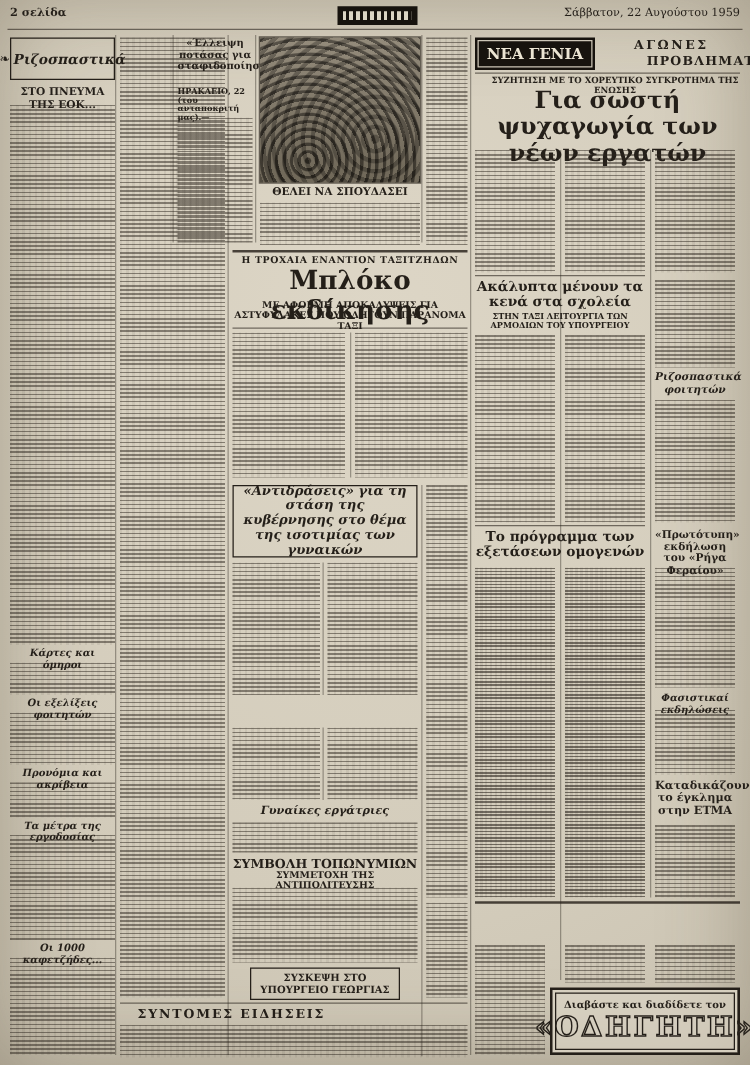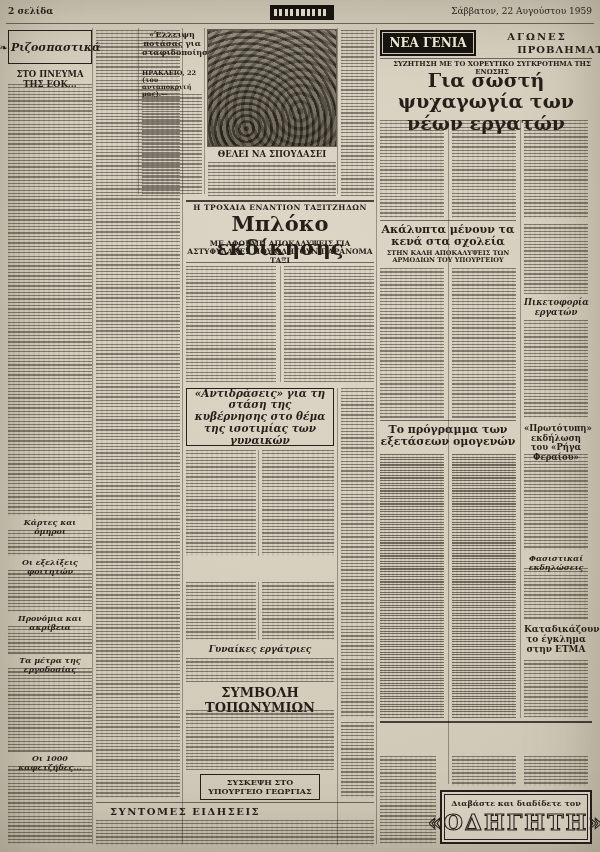--- a/index.html
+++ b/index.html
@@ -120,21 +120,22 @@
   <div class="abs sim" style="left:262px; top:450px; width:72px; height:106px;"></div>
   <div class="abs vrule" style="left:258px; top:450px; height:106px;"></div>
 
   <div class="abs sim" style="left:186px; top:582px; width:70px; height:58px;"></div>
   <div class="abs sim" style="left:262px; top:582px; width:72px; height:58px;"></div>
   <div class="abs vrule" style="left:258px; top:582px; height:58px;"></div>
 
   <div class="abs hd" style="left:186px; top:644px; width:148px; font-size:9px; font-style:italic;">Γυναίκες εργάτριες</div>
   <div class="abs sim" style="left:186px; top:658px; width:148px; height:24px;"></div>
 
-  <div class="abs hd" style="left:186px; top:686px; width:148px; font-size:13px;">ΣΥΜΒΟΛΗ ΤΟΠΩΝΥΜΙΩΝ</div>
+  <div class="abs hd" style="left:186px; top:686px; width:148px; font-size:10px;">ΣΥΜΒΟΛΗ ΤΟΠΩΝΥΜΙΩΝ</div>
+  <div class="abs hd" style="left:186px; top:696px; width:148px; font-size:7.5px;">ΣΥΜΜΕΤΟΧΗ ΤΗΣ ΑΝΤΙΠΟΛΙΤΕΥΣΗΣ</div>
   <div class="abs sim" style="left:186px; top:710px; width:148px; height:60px;"></div>
 
   <div class="abs boxed" style="left:200px; top:774px; width:120px; height:26px; display:flex; align-items:center;">
     <div class="hd" style="font-size:8px; width:100%;">ΣΥΣΚΕΨΗ ΣΤΟ ΥΠΟΥΡΓΕΙΟ ΓΕΩΡΓΙΑΣ</div>
   </div>
 
   <div class="abs hrule" style="left:96px; top:802px; width:278px;"></div>
   <div class="abs hd" style="left:110px; top:806px; width:160px; font-size:10px; letter-spacing:1.5px; text-align:left;">ΣΥΝΤΟΜΕΣ ΕΙΔΗΣΕΙΣ</div>
   <div class="abs sim" style="left:96px; top:820px; width:278px; height:26px;"></div>
   <div class="abs sim" style="left:341px; top:722px; width:33px; height:76px;"></div>
@@ -148,26 +149,26 @@
   <div class="abs hd" style="left:386px; top:61px; width:212px; font-size:6.8px;">ΣΥΖΗΤΗΣΗ ΜΕ ΤΟ ΧΟΡΕΥΤΙΚΟ ΣΥΓΚΡΟΤΗΜΑ ΤΗΣ ΕΝΩΣΗΣ</div>
   <div class="abs hd" style="left:380px; top:70px; width:212px; font-size:19px;">Για σωστή ψυχαγωγία των νέων εργατών</div>
   <div class="abs sim" style="left:380px; top:120px; width:64px; height:98px;"></div>
   <div class="abs sim" style="left:452px; top:120px; width:64px; height:98px;"></div>
   <div class="abs sim" style="left:524px; top:120px; width:64px; height:98px;"></div>
   <div class="abs vrule" style="left:448px; top:120px; height:664px;"></div>
   <div class="abs vrule" style="left:520px; top:120px; height:598px;"></div>
 
   <div class="abs hrule" style="left:380px; top:220px; width:136px;"></div>
   <div class="abs hd" style="left:380px; top:224px; width:136px; font-size:11px;">Ακάλυπτα μένουν τα κενά στα σχολεία</div>
-  <div class="abs hd" style="left:380px; top:250px; width:136px; font-size:6.5px;">ΣΤΗΝ ΚΑΛΗ ΑΠΟΚΑΛΥΨΕΙΣ ΤΩΝ ΑΡΜΟΔΙΩΝ ΤΟΥ ΥΠΟΥΡΓΕΙΟΥ</div>
+  <div class="abs hd" style="left:380px; top:250px; width:136px; font-size:6.5px;">ΣΤΗΝ ΤΑΞΙ ΛΕΙΤΟΥΡΓΙΑ ΤΩΝ ΑΡΜΟΔΙΩΝ ΤΟΥ ΥΠΟΥΡΓΕΙΟΥ</div>
   <div class="abs sim" style="left:380px; top:268px; width:64px; height:150px;"></div>
   <div class="abs sim" style="left:452px; top:268px; width:64px; height:150px;"></div>
 
   <div class="abs sim" style="left:524px; top:224px; width:64px; height:70px;"></div>
-  <div class="abs hd" style="left:524px; top:298px; width:64px; font-size:8.5px; font-style:italic;">Πικετοφορία εργατών</div>
+  <div class="abs hd" style="left:524px; top:298px; width:64px; font-size:8.5px; font-style:italic;">Ριζοσπαστικά φοιτητών</div>
   <div class="abs sim" style="left:524px; top:320px; width:64px; height:98px;"></div>
 
   <div class="abs hrule" style="left:380px; top:420px; width:136px;"></div>
   <div class="abs hd" style="left:380px; top:424px; width:136px; font-size:11px;">Το πρόγραμμα των εξετάσεων ομογενών</div>
   <div class="abs sim sim-dense" style="left:380px; top:454px; width:64px; height:264px;"></div>
   <div class="abs sim sim-dense" style="left:452px; top:454px; width:64px; height:264px;"></div>
 
   <div class="abs hd" style="left:524px; top:424px; width:64px; font-size:8.5px;">«Πρωτότυπη» εκδήλωση του «Ρήγα Φεραίου»</div>
   <div class="abs sim" style="left:524px; top:454px; width:64px; height:96px;"></div>
   <div class="abs hd" style="left:524px; top:554px; width:64px; font-size:8px; font-style:italic;">Φασιστικαί εκδηλώσεις</div>

